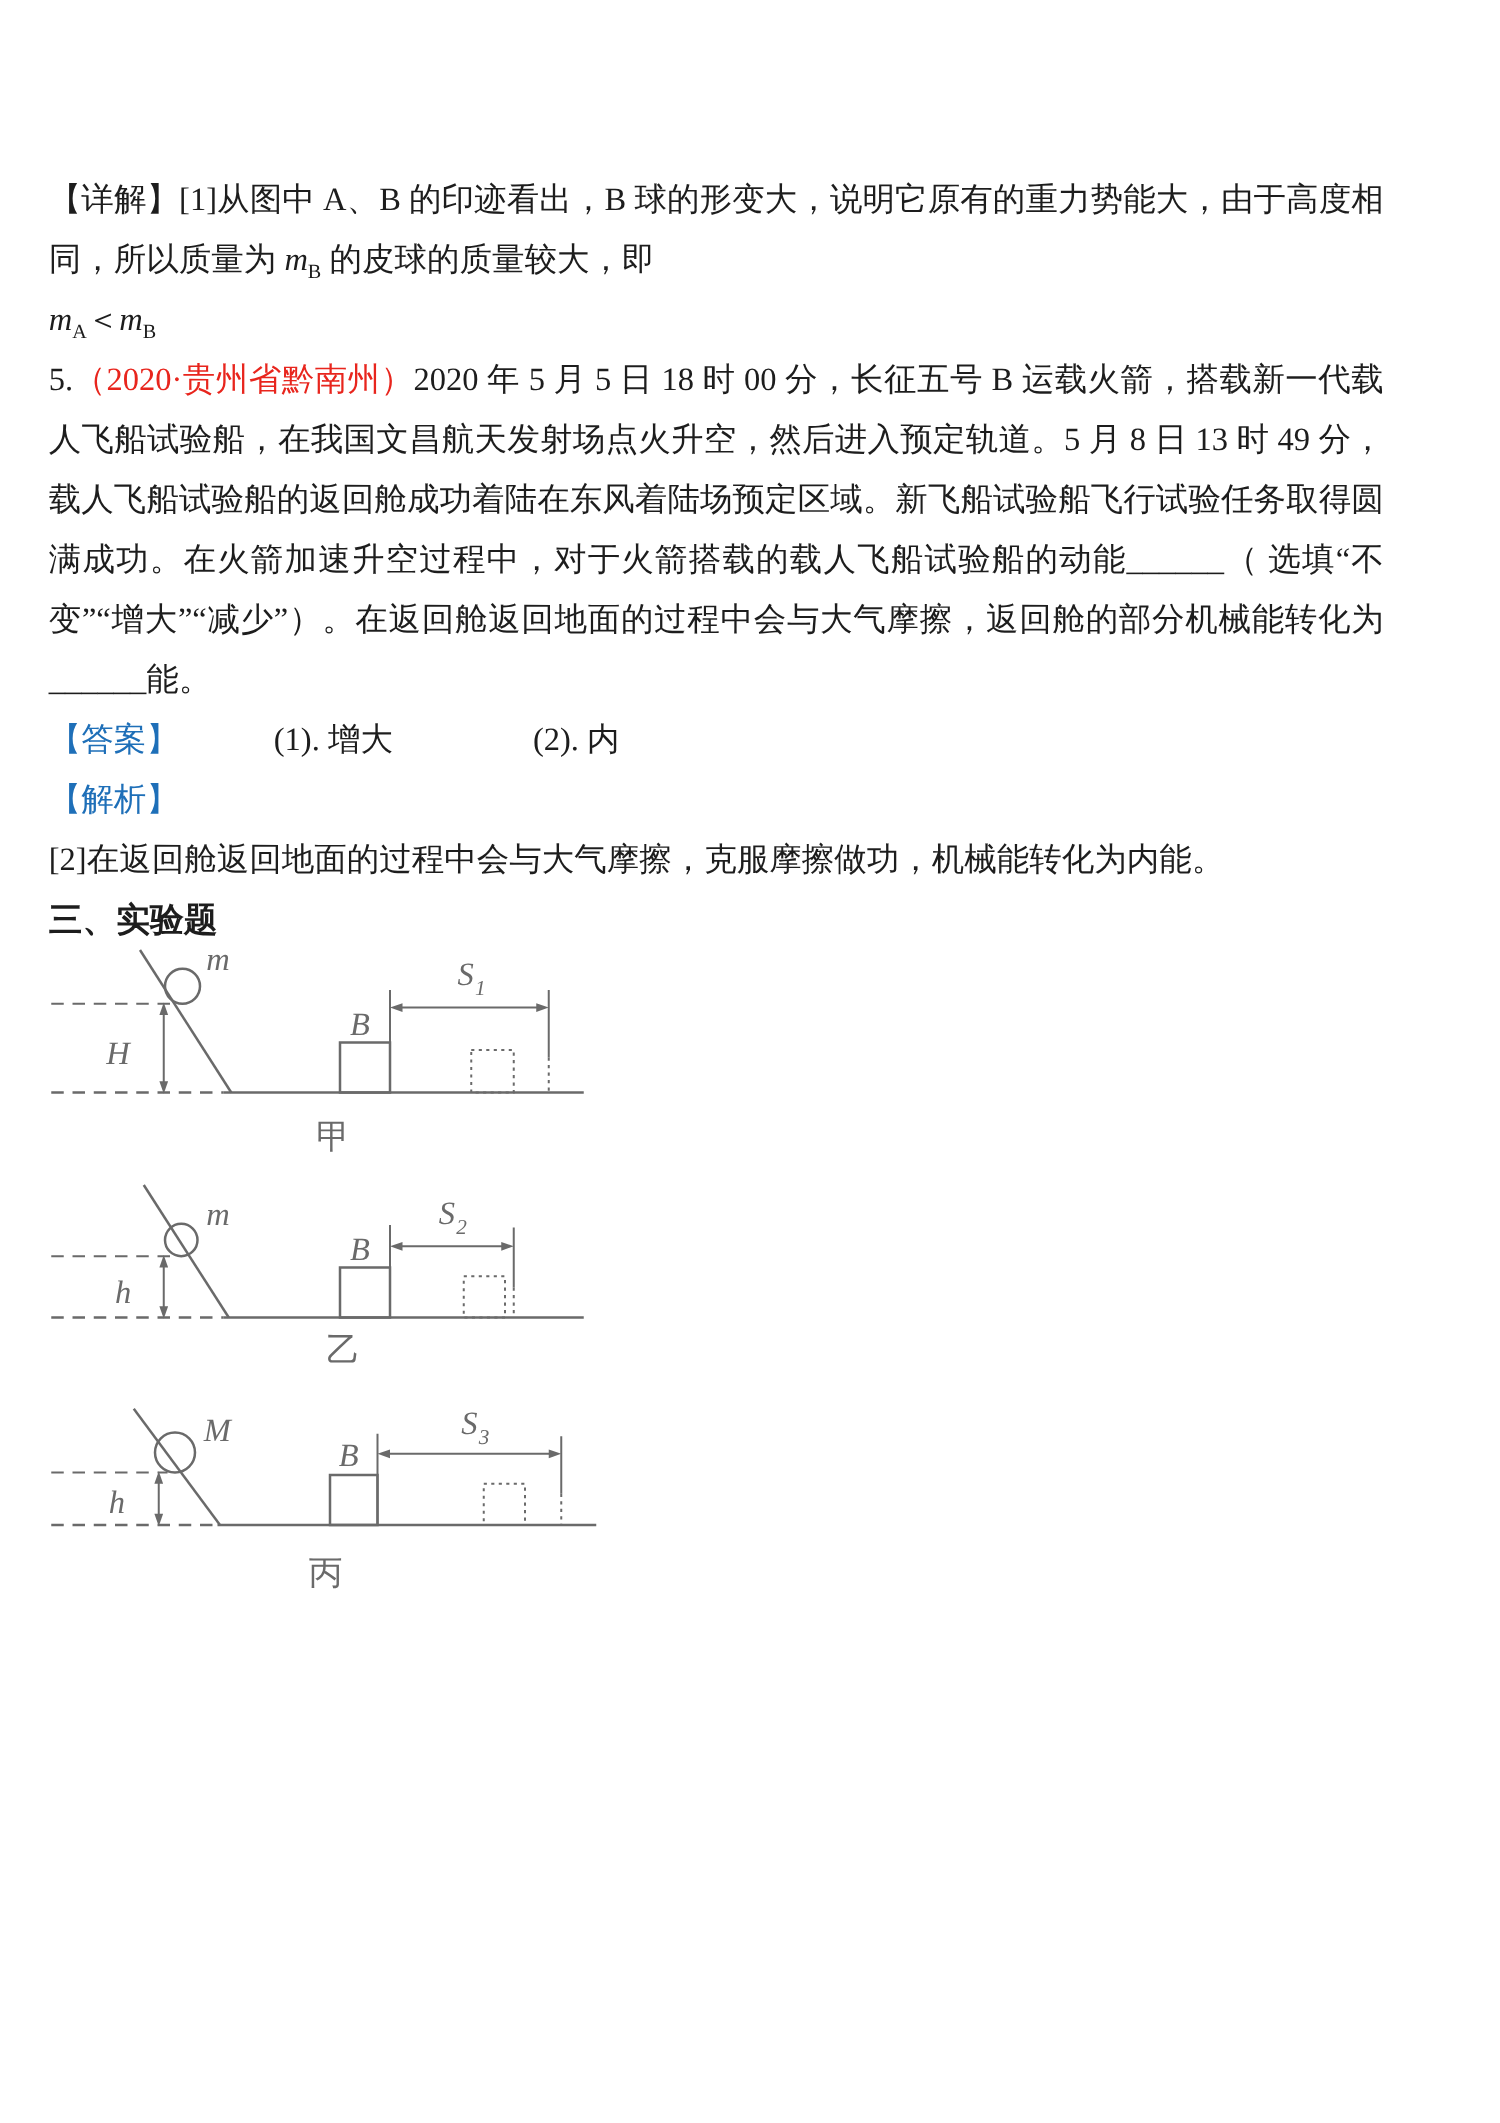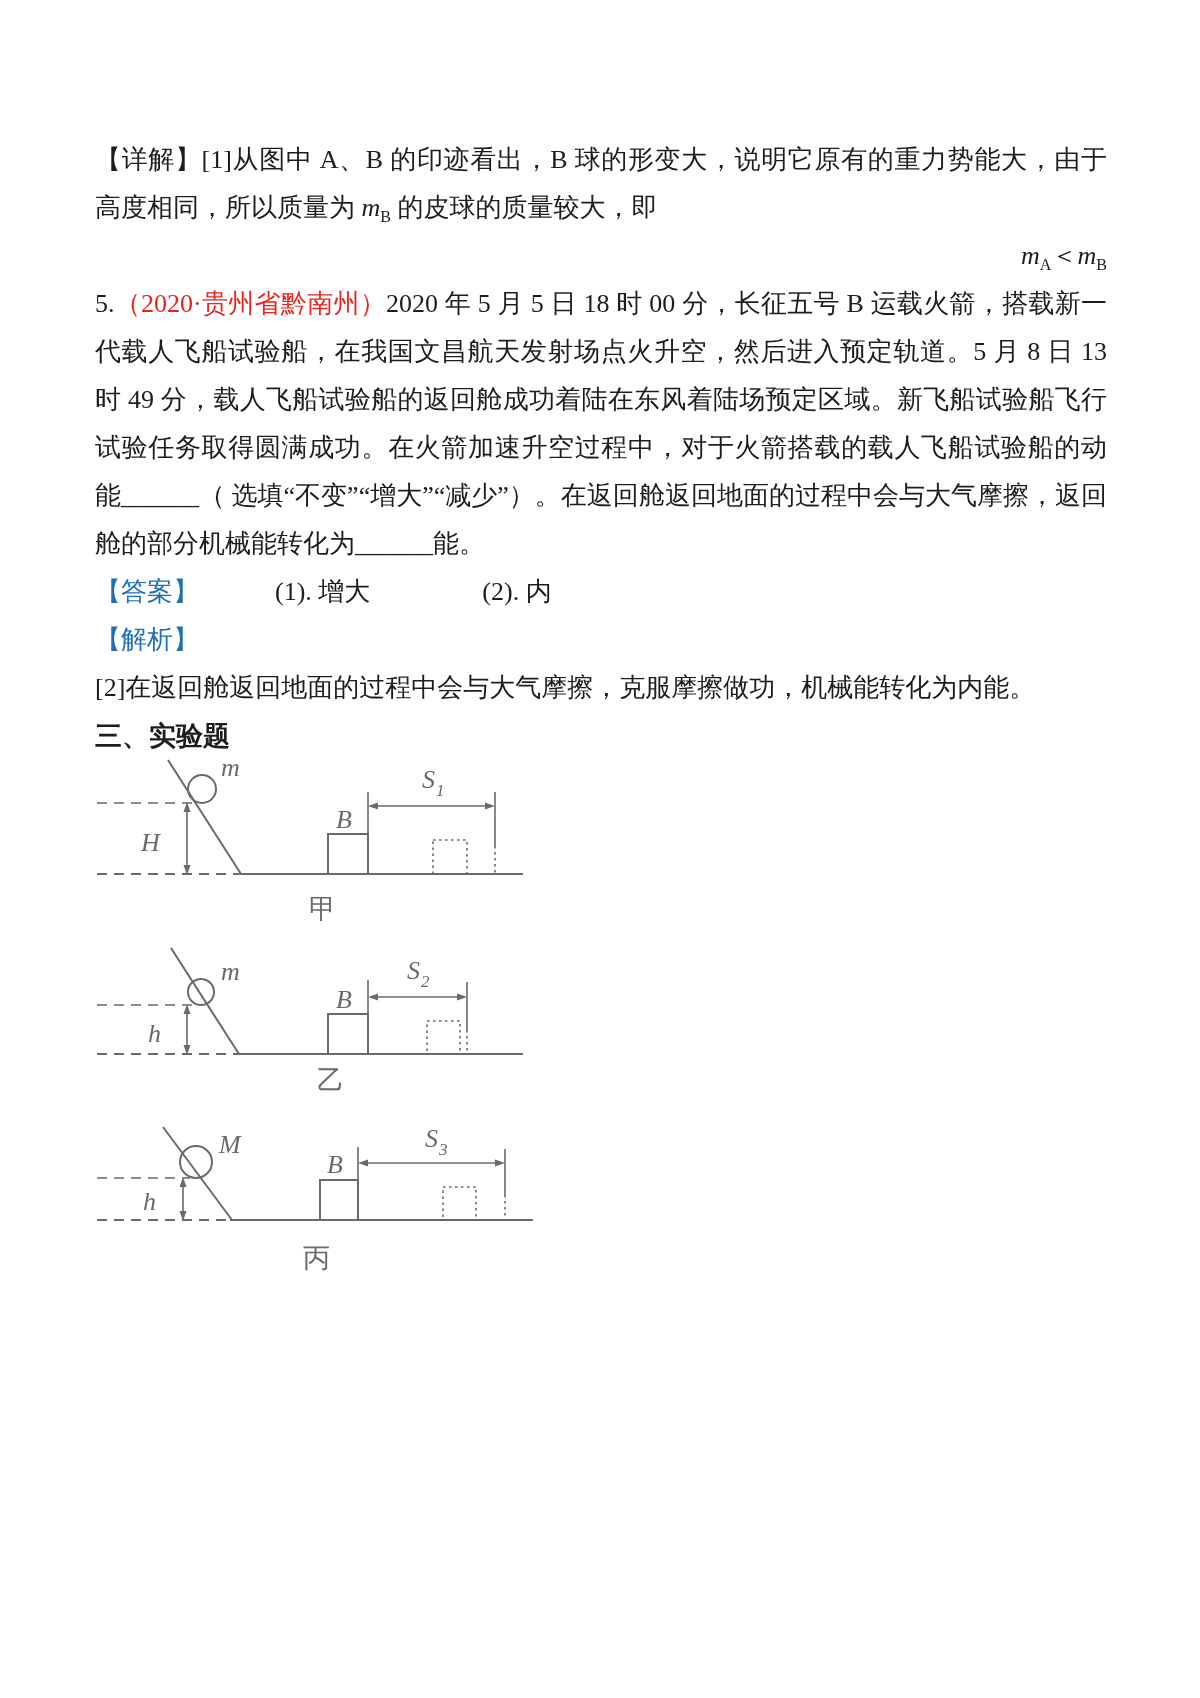--- a/index.html
+++ b/index.html
@@ -2,29 +2,29 @@
 <html style="--ink: #1d1d1d; --red: #e8251d; --blue: #1e6fb8; --stroke: #6a6a6a; --paper: #ffffff;"><head>
 <meta charset="utf-8">
 <style>
   :root{
     --ink:#1d1d1d; --red:#e8251d; --blue:#1e6fb8; --stroke:#6a6a6a; --paper:#ffffff;
   }
   html,body{margin:0;padding:0;background:var(--paper);}
   body{width:1200px;height:1698px;overflow:hidden;}
   .doc{
     box-sizing:border-box;width:1200px;height:1698px;
-    padding:136px 93px 0 95px;
+    padding:136px 93px 0 39px;
     font-family:"Liberation Serif","DejaVu Serif",serif;
     font-size:26px;line-height:48px;color:var(--ink);
     text-align:justify;
   }
   p{margin:0;padding:0;}
   .var{font-style:italic;font-family:"Liberation Serif",serif;}
   sub{font-size:0.62em;line-height:0;}
-  .formula{text-align:right;}
+  .formula{text-align:left;}
   .red{color:var(--red);}
   .blue{color:var(--blue);font-family:Liberation Serif, serif;}
   .ans-item-1{margin-left:76px;}
   .ans-item-2{margin-left:112px;}
   .section-title{
     font-family:Liberation Serif, serif;
     font-weight:bold;font-size:27px;line-height:48px;margin:0;text-align:left;
   }
   .figures{margin-top:-14px;}
   figure{margin:0;padding:0;}

